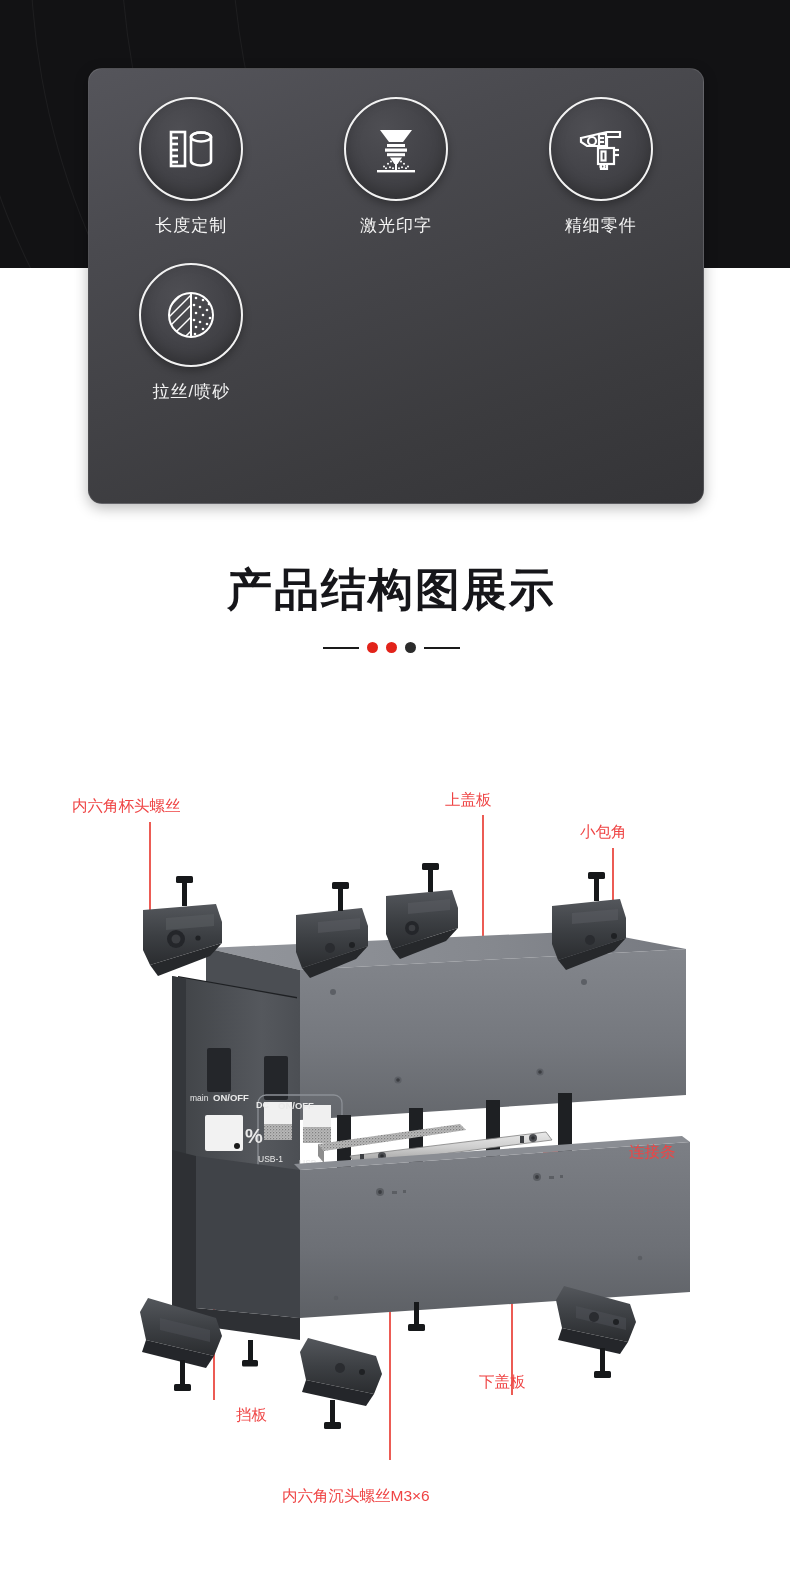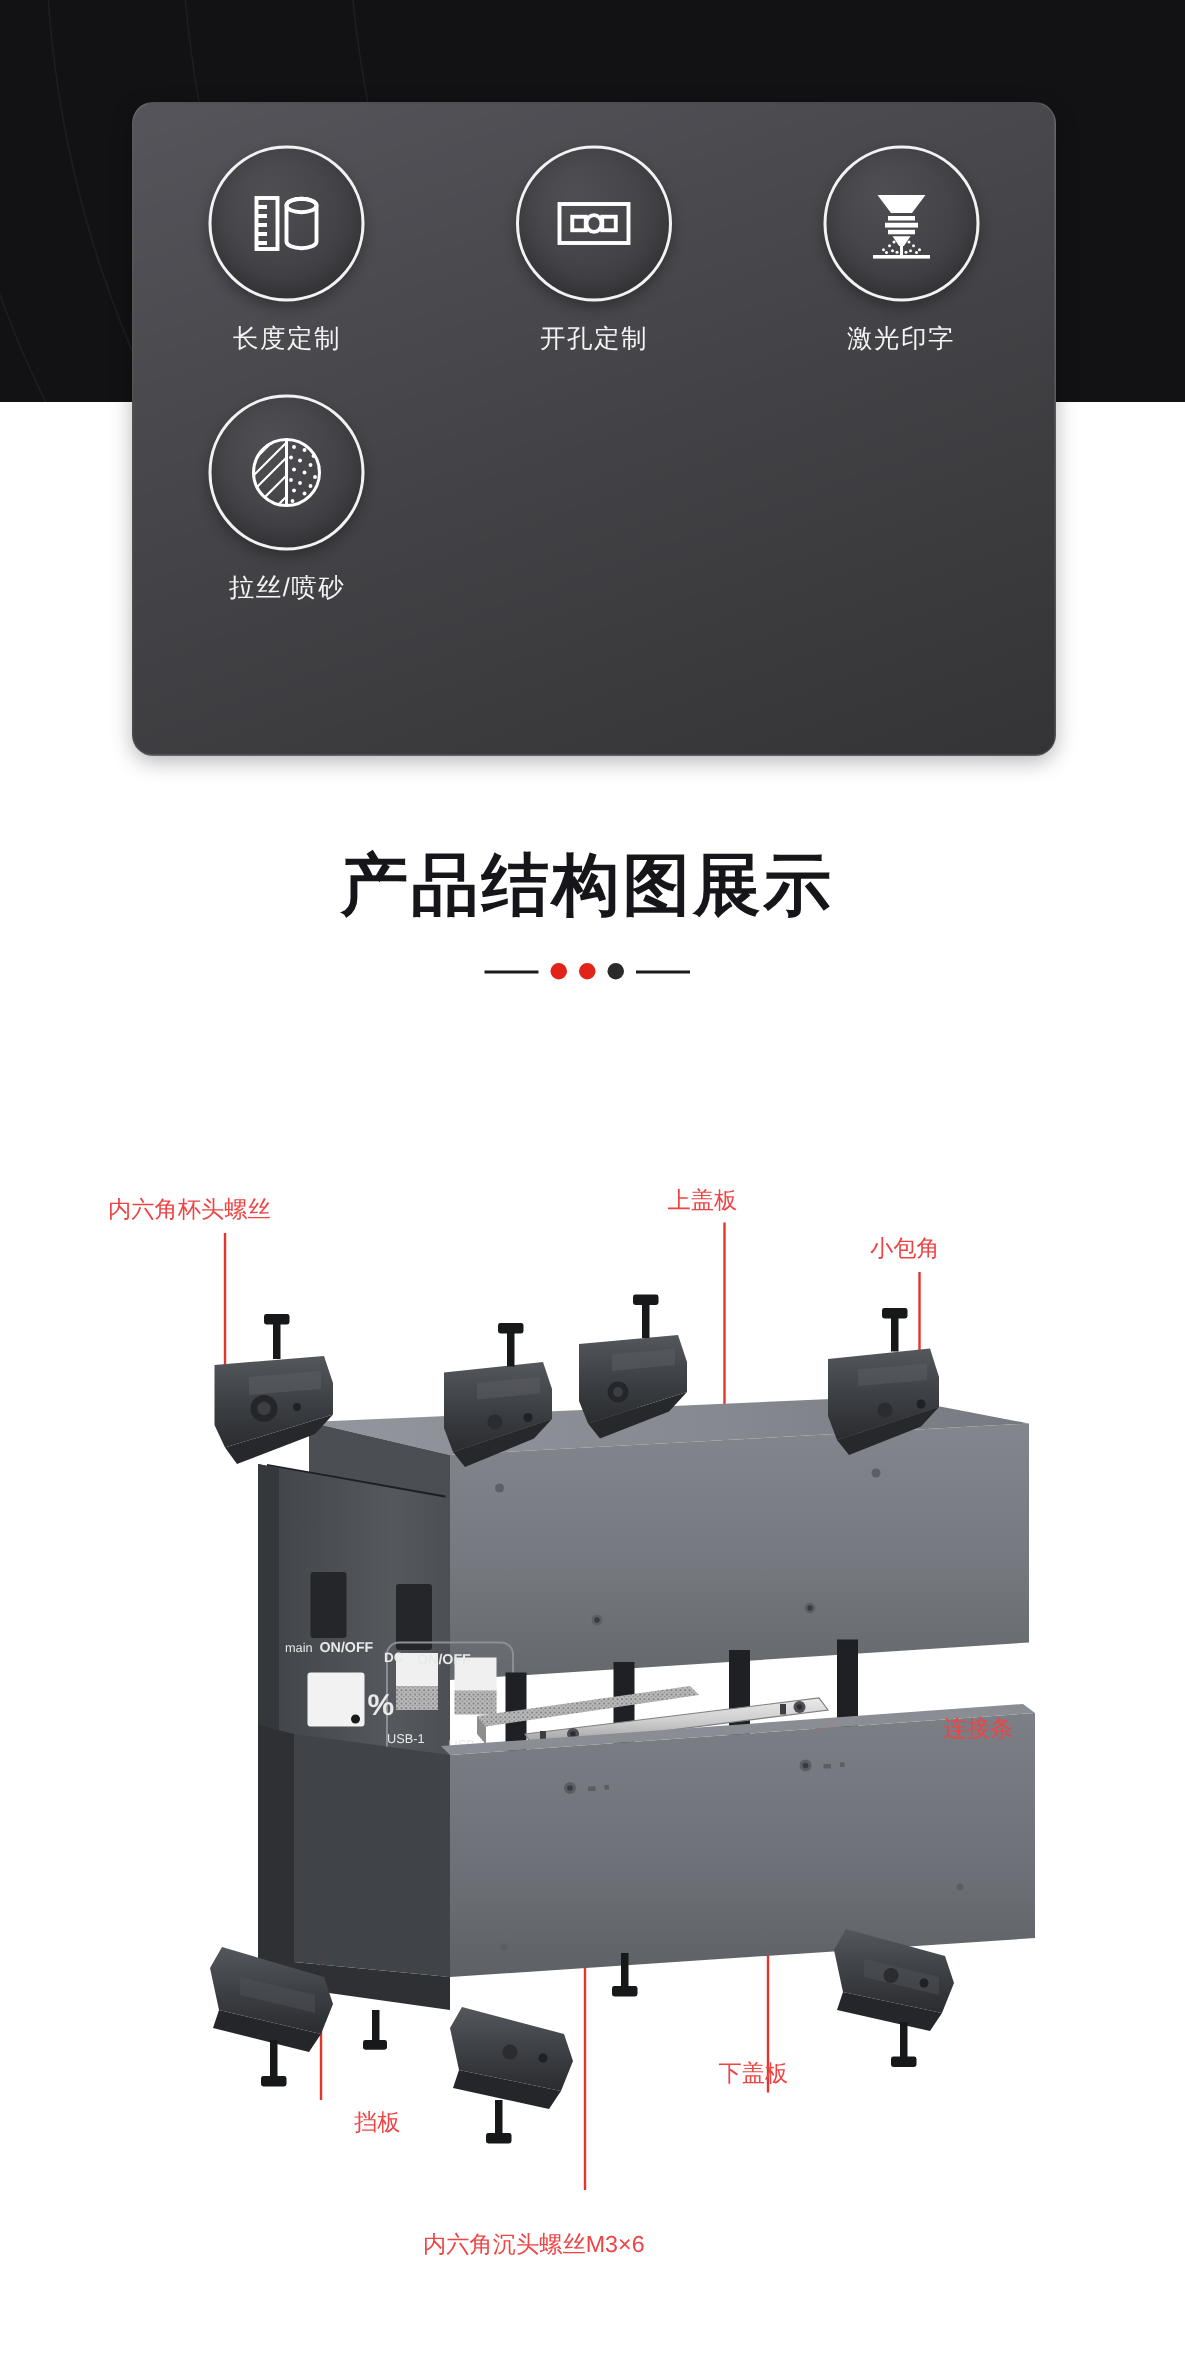--- a/index.html
+++ b/index.html
@@ -109,31 +109,20 @@
           <line x1="8" y1="29" x2="15" y2="29"></line>
           <line x1="8" y1="35" x2="15" y2="35"></line>
           <line x1="8" y1="41" x2="15" y2="41"></line>
           <path d="M28 16 a10 4.5 0 0 1 20 0 v24 a10 4.5 0 0 1 -20 0 z"></path>
           <ellipse cx="38" cy="16" rx="10" ry="4.5"></ellipse>
         </svg>
       </div>
       <div class="feature-label">长度定制</div>
     </div>
 
-    <div class="feature-item">
-      <div class="feature-circle">
-        <svg width="58" height="58" viewBox="0 0 58 58" fill="none" stroke="#ffffff" stroke-width="2.6">
-          <rect x="6" y="16" width="46" height="26"></rect>
-          <rect x="14.5" y="24.5" width="9" height="9"></rect>
-          <ellipse cx="29" cy="29" rx="5" ry="5.6"></ellipse>
-          <rect x="34.5" y="24.5" width="9" height="9"></rect>
-        </svg>
-      </div>
-      <div class="feature-label">开孔定制</div>
-    </div>
 
     <div class="feature-item">
       <div class="feature-circle">
         <svg width="56" height="56" viewBox="0 0 56 56" fill="#ffffff">
           <polygon points="12,9 44,9 35,21 21,21"></polygon>
           <rect x="19" y="23" width="18" height="3"></rect>
           <rect x="17" y="27.5" width="22" height="3.2"></rect>
           <rect x="19" y="32.2" width="18" height="3"></rect>
           <polygon points="22,36.5 34,36.5 29.6,43 26.4,43"></polygon>
           <rect x="27" y="43" width="2" height="6"></rect>
@@ -149,20 +138,38 @@
           <circle cx="33" cy="40.4" r="1"></circle>
             <circle cx="38" cy="47.3" r="1"></circle>
           <circle cx="34" cy="46.2" r="1"></circle>
             <circle cx="31" cy="47.2" r="1"></circle>
         </svg>
       </div>
       <div class="feature-label">激光印字</div>
     </div>
 
 
+    <div class="feature-item">
+      <div class="feature-circle">
+        <svg width="56" height="56" viewBox="0 0 56 56" fill="none" stroke="#ffffff" stroke-width="2.2">
+          <polygon points="8,17 34,11 47,11 47,16 34,16 34,25 14,25 8,21"></polygon>
+          <circle cx="19" cy="20" r="4"></circle>
+          <rect x="26" y="13" width="7" height="14"></rect>
+          <line x1="26" y1="17" x2="31" y2="17"></line>
+          <line x1="26" y1="21" x2="31" y2="21"></line>
+          <rect x="25" y="27" width="16" height="16"></rect>
+          <rect x="28.5" y="30.5" width="4" height="9"></rect>
+          <line x1="41" y1="29" x2="46" y2="29"></line>
+          <line x1="41" y1="34" x2="46" y2="34"></line>
+          <path d="M28 43 v5 h6 v-5"></path>
+          <circle cx="29.5" cy="45.5" r="2"></circle>
+        </svg>
+      </div>
+      <div class="feature-label">精细零件</div>
+    </div>
 
     <div class="feature-item">
       <div class="feature-circle">
         <svg width="54" height="54" viewBox="0 0 54 54">
           <defs>
             <clipPath id="leftHalf">
                 <rect x="0" y="0" width="27" height="54"></rect>
               </clipPath>
             <clipPath id="circClip">
                 <circle cx="27" cy="27" r="22"></circle>

